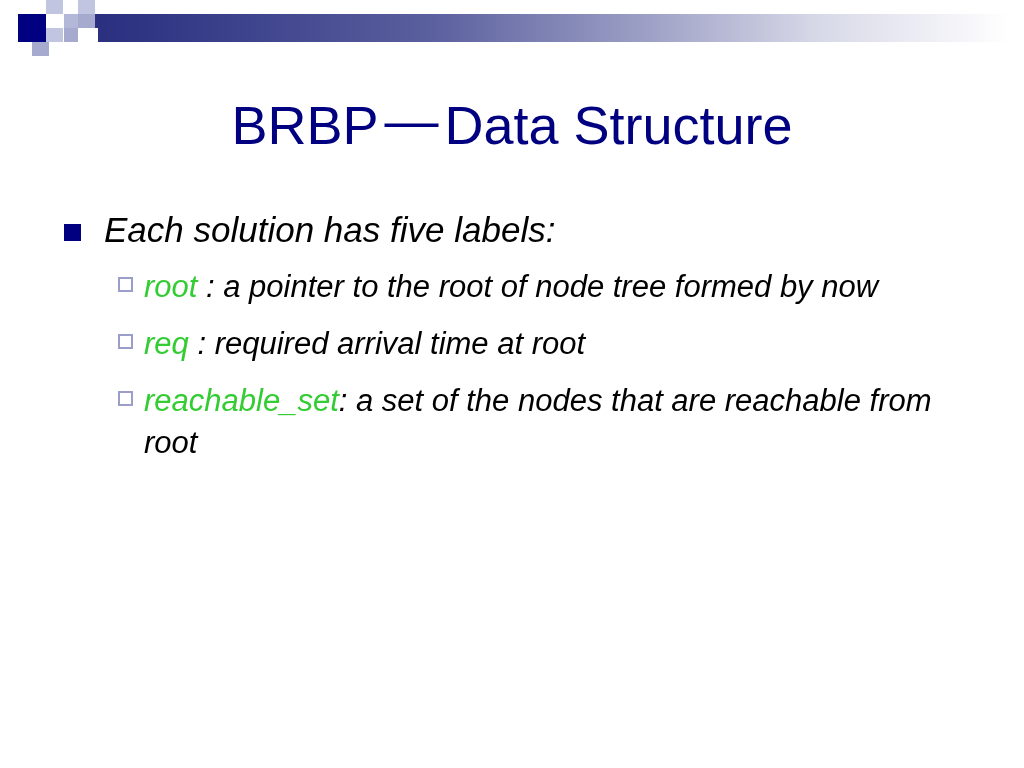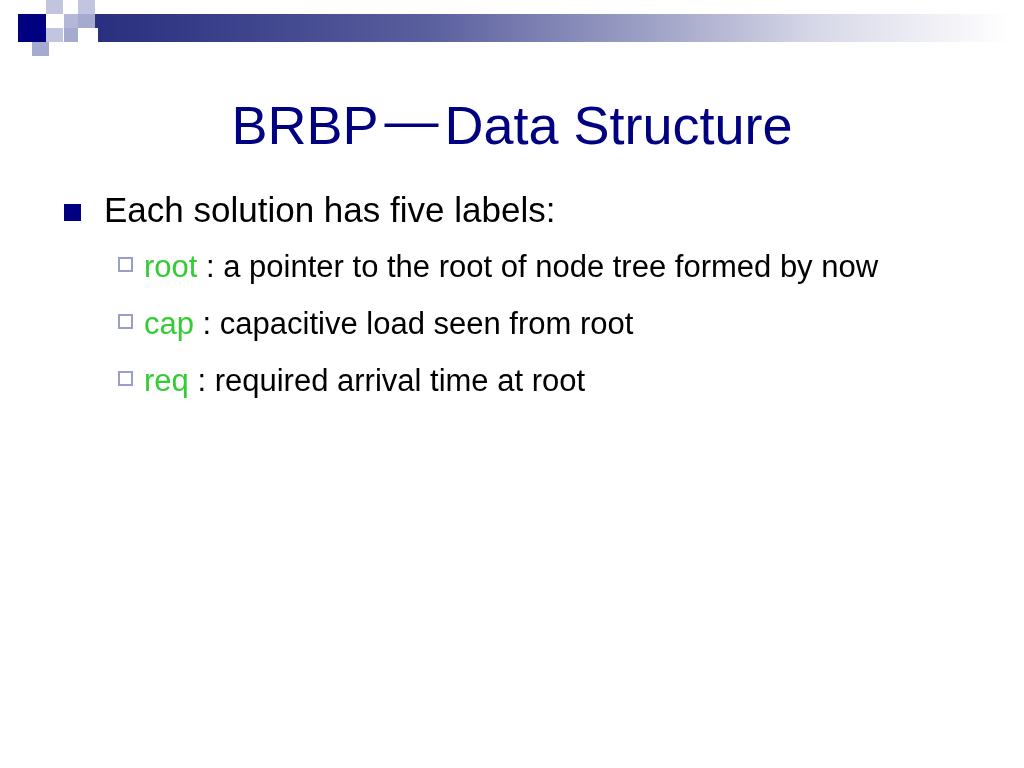--- a/index.html
+++ b/index.html
@@ -74,22 +74,23 @@
   .title .dash {
     font-size: 54px;
     padding: 0 6px;
     vertical-align: 0.10em;
   }
 
   
   .body {
     position: absolute;
     left: 56px;
-    top: 188px;
+    top: 208px;
     width: 930px;
+    font-style: italic;
   }
 
   .lvl1 {
     position: relative;
     padding-left: 48px;
     font-size: 35px;
     line-height: 44px;
     color: #000000;
     margin-bottom: 14px;
   }
@@ -167,28 +168,28 @@
       <span>Each solution has five labels:</span>
     </div>
 
     <div class="lvl2-list">
 
       <div class="lvl2">
         <span class="bullet-hollow"></span>
         <span class="term">root</span><span class="desc"> : a pointer to the root of node tree formed by now</span>
       </div>
 
-      <div class="lvl2">
-        <span class="bullet-hollow"></span>
-        <span class="term">cap</span><span class="desc"> : capacitive load seen from root</span>
-      </div>
 
       <div class="lvl2">
         <span class="bullet-hollow"></span>
         <span class="term">req</span><span class="desc"> : required arrival time at root</span>
       </div>
 
+      <div class="lvl2">
+        <span class="bullet-hollow"></span>
+        <span class="term">reachable_set</span><span class="desc">: a set of the nodes that are reachable from root</span>
+      </div>
 
 
     </div>
   </div>
 
 </div>
 
 </body></html>

